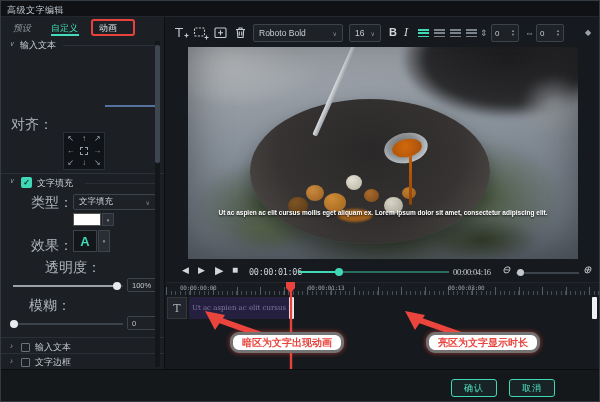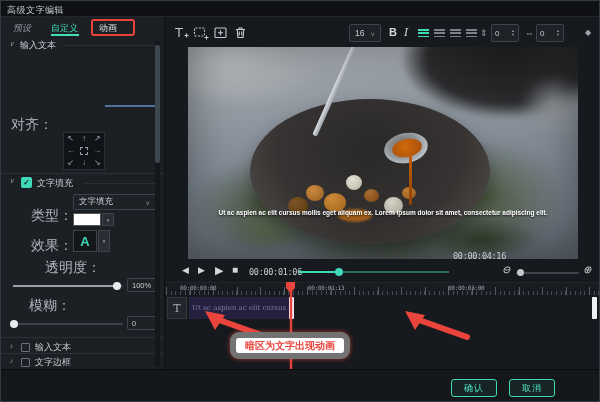--- a/index.html
+++ b/index.html
@@ -96,21 +96,21 @@
   .playhead-pin{left:285px;top:281px;width:9px;height:11px;background:#e8433c;
                 clip-path:polygon(0 0,100% 0,100% 55%,50% 100%,0 55%);cursor:grab;}
   .playhead-line{left:289px;top:283px;width:1.5px;height:107px;background:#e8433c;box-shadow:0 0 2px rgba(232,67,60,.7);}
   .track-head{left:166px;top:296px;width:20px;height:22px;background:#22262c;border:1px solid #33383f;
               color:#aab0b8;font-family:"DejaVu Serif",serif;font-size:11px;display:flex;align-items:center;justify-content:center;}
   .clip{top:296px;height:22px;overflow:hidden;font-family:"DejaVu Serif",serif;font-size:7px;line-height:22px;
         white-space:nowrap;padding:0 3px;cursor:pointer;}
   .clip-dark{left:188px;width:100px;background:#262040;color:#8079a0;}
   .clip-bright{left:293px;width:298px;background:#4a3f70;color:#d6d9ec;box-shadow:inset 0 0 0 1px #9a92c2;}
   .handle{top:296px;width:5px;height:22px;background:#eef0f4;border-radius:1px;cursor:ew-resize;}
-  .callout{background:#fff;border:6px solid #737373;border-radius:9px;color:#e8433c;font-size:10px;font-weight:bold;
+  .callout{background:#fff;border:3px solid #737373;border-radius:9px;color:#e8433c;font-size:10px;font-weight:bold;
            line-height:15px;padding:0 9px;white-space:nowrap;box-shadow:0 0 5px rgba(239,75,66,.65);}
   
   .bottombar{left:0;top:368px;width:600px;height:34px;background:#15181b;border-top:1px solid #0a0c0e;}
   .scroll-track{left:154px;top:40px;width:5px;height:326px;background:#14171a;}
   .scroll-thumb{left:154px;top:44px;width:5px;height:118px;background:#3e4650;border-radius:2px;cursor:grab;}
 </style>
 </head>
 <body>
 
 <div id="app">
@@ -148,21 +148,21 @@
   </div>
   <div class="abs hline" style="left:0;top:172px;width:163px;"></div>
 
   <span class="abs dim" style="left:8px;top:176px;font-size:7px;">∨</span>
   <div class="abs chk-on" style="left:20px;top:176px;">
       <span>✓</span>
     </div>
   <span class="abs" style="left:36px;top:176px;font-size:9px;color:#c9ced4;">文字填充</span>
   <div class="abs hline" style="left:84px;top:182px;width:70px;"></div>
 
-  <span class="abs lbl" style="left:30px;top:206px;text-align:right;">类型：</span>
+  <span class="abs lbl" style="left:30px;top:193px;text-align:right;">类型：</span>
   <div class="abs select" style="left:72px;top:193px;width:83px;height:16px;">
     <span>文字填充</span>
     <span class="chev">∨</span>
   </div>
 
   <div class="abs" style="left:72px;top:212px;width:28px;height:13px;background:#fff;border:1px solid #555;"></div>
   <div class="abs" style="left:101px;top:212px;width:12px;height:13px;background:#2a2e34;border:1px solid #3c434b;color:#9aa1a9;font-size:5px;display:flex;align-items:center;justify-content:center;">
       <span>▾</span>
     </div>
 
@@ -220,20 +220,24 @@
           <path d="M5 7.8h5M7.5 5.3v5"></path>
         </g>
       </svg>
   </div>
   <div class="abs ticon" style="left:232px;top:24px;">
     <svg width="16" height="16" viewBox="0 0 16 16">
         <g stroke="#c6cbd1" stroke-width="1.1" fill="none">
           <path d="M3 4.5h9M6 4.5V3h3v1.5M4.2 4.5l.7 8h5.2l.7-8M6.3 6.5v4M8.7 6.5v4"></path>
         </g>
       </svg>
+  </div>
+  <div class="abs select" style="left:252px;top:23px;width:90px;height:18px;">
+    <span>Roboto Bold</span>
+    <span class="chev">∨</span>
   </div>
   <div class="abs select" style="left:348px;top:23px;width:32px;height:18px;">
     <span>16</span>
     <span class="chev">∨</span>
   </div>
   <span class="abs bold-b" style="left:388px;top:25px;">B</span>
   <span class="abs ital-i" style="left:403px;top:25px;">I</span>
   <div class="abs al-ic" style="left:417px;top:28px;color:#3fd9b8;"></div>
   <div class="abs al-ic" style="left:433px;top:28px;color:#7a828c;"></div>
   <div class="abs al-ic" style="left:449px;top:28px;color:#7a828c;"></div>
@@ -284,21 +288,21 @@
   </div>
 
   <span class="abs pb-btn" style="left:181px;top:265px;font-size:9px;">◀</span>
   <span class="abs pb-btn" style="left:197px;top:265px;font-size:9px;">▶</span>
   <span class="abs pb-btn" style="left:214px;top:264px;font-size:11px;">▶</span>
   <span class="abs pb-btn" style="left:231px;top:264px;font-size:10px;">■</span>
   <span class="abs tc" style="left:248px;top:266px;">00:00:01:06</span>
   <div class="abs" style="left:298px;top:270px;width:40px;height:2px;background:#3fd9b8;"></div>
   <div class="abs" style="left:338px;top:270px;width:110px;height:2px;background:#2a6e60;"></div>
   <div class="abs" style="left:334px;top:267px;width:8px;height:8px;border-radius:50%;background:#3fd9b8;"></div>
-  <span class="abs tc" style="left:452px;top:250px;">00:00:04:16</span>
+  <span class="abs tc" style="left:452px;top:266px;font-family:Liberation Serif, serif;">00:00:04:16</span>
   <span class="abs pb-btn dim" style="left:501px;top:264px;font-size:10px;">⊖</span>
   <div class="abs" style="left:515px;top:271px;width:63px;height:1.5px;background:#3c434b;"></div>
   <div class="abs" style="left:516px;top:268px;width:7px;height:7px;border-radius:50%;background:#c3c8cd;"></div>
   <span class="abs pb-btn dim" style="left:582px;top:264px;font-size:10px;">⊕</span>
 
   <div class="abs ruler">
     <span class="rlabel" style="left:14px;">00:00:00:00</span>
     <span class="rlabel" style="left:142px;">00:00:01:13</span>
     <span class="rlabel" style="left:282px;">00:00:03:00</span>
   </div>
@@ -318,18 +322,19 @@
       </g>
   </svg>
   <svg class="abs" style="left:396px;top:306px;" width="80" height="34">
     <g>
         <line x1="70" y1="30" x2="22" y2="13" stroke="#ea453d" stroke-width="6" stroke-linecap="round"></line>
     <polygon points="8,4 28,8 18,23" fill="#ea453d"></polygon>
       </g>
   </svg>
 
   <div class="abs callout" style="left:229px;top:331px;">暗区为文字出现动画</div>
+  <div class="abs callout" style="left:425px;top:331px;">亮区为文字显示时长</div>
 
   <div class="abs bottombar"></div>
   <div class="abs teal-btn" style="left:450px;top:378px;width:46px;height:18px;">确认</div>
   <div class="abs teal-btn" style="left:508px;top:378px;width:46px;height:18px;">取消</div>
 
 </div>
 
 </body></html>

